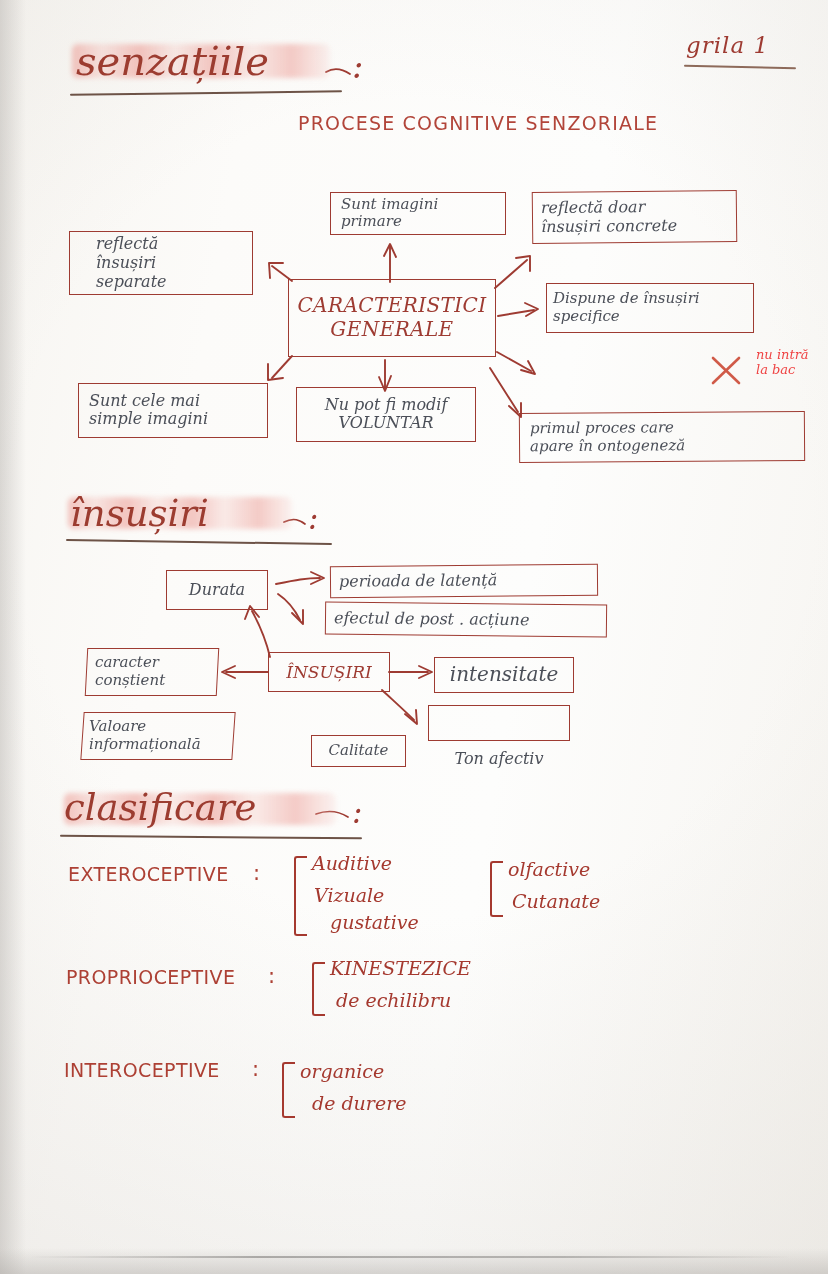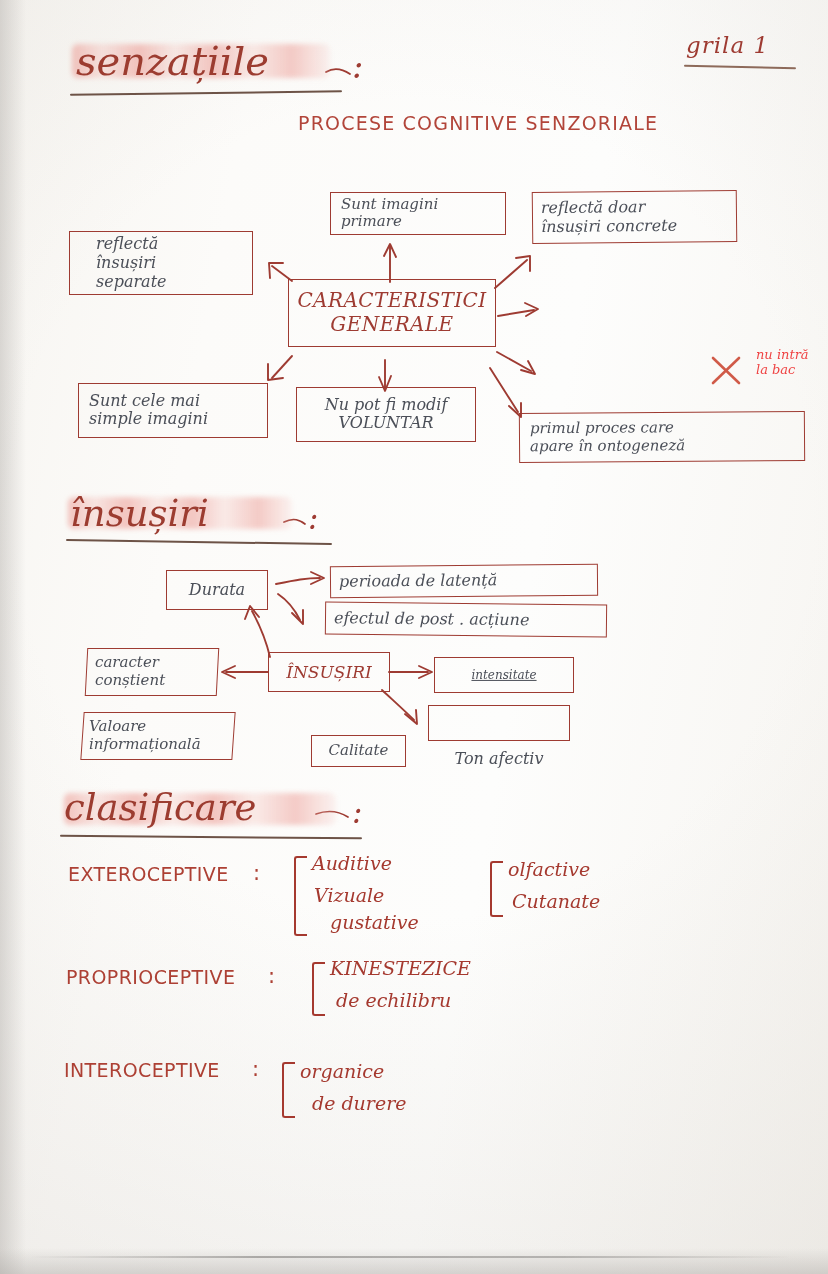--- a/index.html
+++ b/index.html
@@ -216,25 +216,29 @@
     <span class="label cursive" style="font-size:16px; padding-left:8px; text-align:left;">reflectă doar
 însușiri concrete</span>
   </div>
 
   <div class="hbox" style="left:69px; top:231px; width:184px; height:64px;">
     <span class="label cursive" style="font-size:16px; padding-left:26px; text-align:left;">reflectă
 însușiri
 separate</span>
   </div>
 
-  <div class="hbox" style="left:288px; top:279px; width:208px; height:68px; border-width:1.8px;">
+  <div class="hbox" style="left:288px; top:279px; width:208px; height:78px; border-width:1.8px;">
     <span class="label cursive-red" style="font-size:20px; letter-spacing:0.4px;">CARACTERISTICI
 GENERALE</span>
   </div>
 
+  <div class="hbox" style="left:546px; top:283px; width:208px; height:50px;">
+    <span class="label cursive" style="font-size:15px; padding-left:6px; text-align:left;">Dispune de însușiri
+specifice</span>
+  </div>
 
 
   <div class="abs note-faint" style="left:756px; top:348px; font-size:13px;">nu intră
 la bac</div>
 
   <div class="hbox" style="left:78px; top:383px; width:190px; height:55px;">
     <span class="label cursive" style="font-size:16px; padding-left:10px; text-align:left;">Sunt cele mai
 simple imagini</span>
   </div>
 
@@ -294,21 +298,21 @@
   <div class="hbox" style="left:86px; top:648px; width:132px; height:48px; transform:skewX(-3deg);">
     <span class="label cursive" style="font-size:15px; padding-left:8px; text-align:left; transform:translateY(-50%) skewX(3deg);">caracter
 conștient</span>
   </div>
 
   <div class="hbox" style="left:268px; top:652px; width:122px; height:40px;">
     <span class="label cursive-red" style="font-size:17px;">ÎNSUȘIRI</span>
   </div>
 
   <div class="hbox" style="left:434px; top:657px; width:140px; height:36px;">
-    <span class="label cursive" style="font-size:12px;text-decoration:underline;">intensitate</span>
+    <span class="label cursive" style="font-size:20px;">intensitate</span>
   </div>
 
   <div class="hbox" style="left:428px; top:705px; width:142px; height:36px;">
     <span class="label cursive" style="font-size:16px;margin-top:36px;">Ton afectiv</span>
   </div>
 
   <div class="hbox" style="left:82px; top:712px; width:152px; height:48px; transform:skewX(-4deg);">
     <span class="label cursive" style="font-size:15px; padding-left:6px; text-align:left; transform:translateY(-50%) skewX(4deg);">Valoare
 informațională</span>
   </div>

